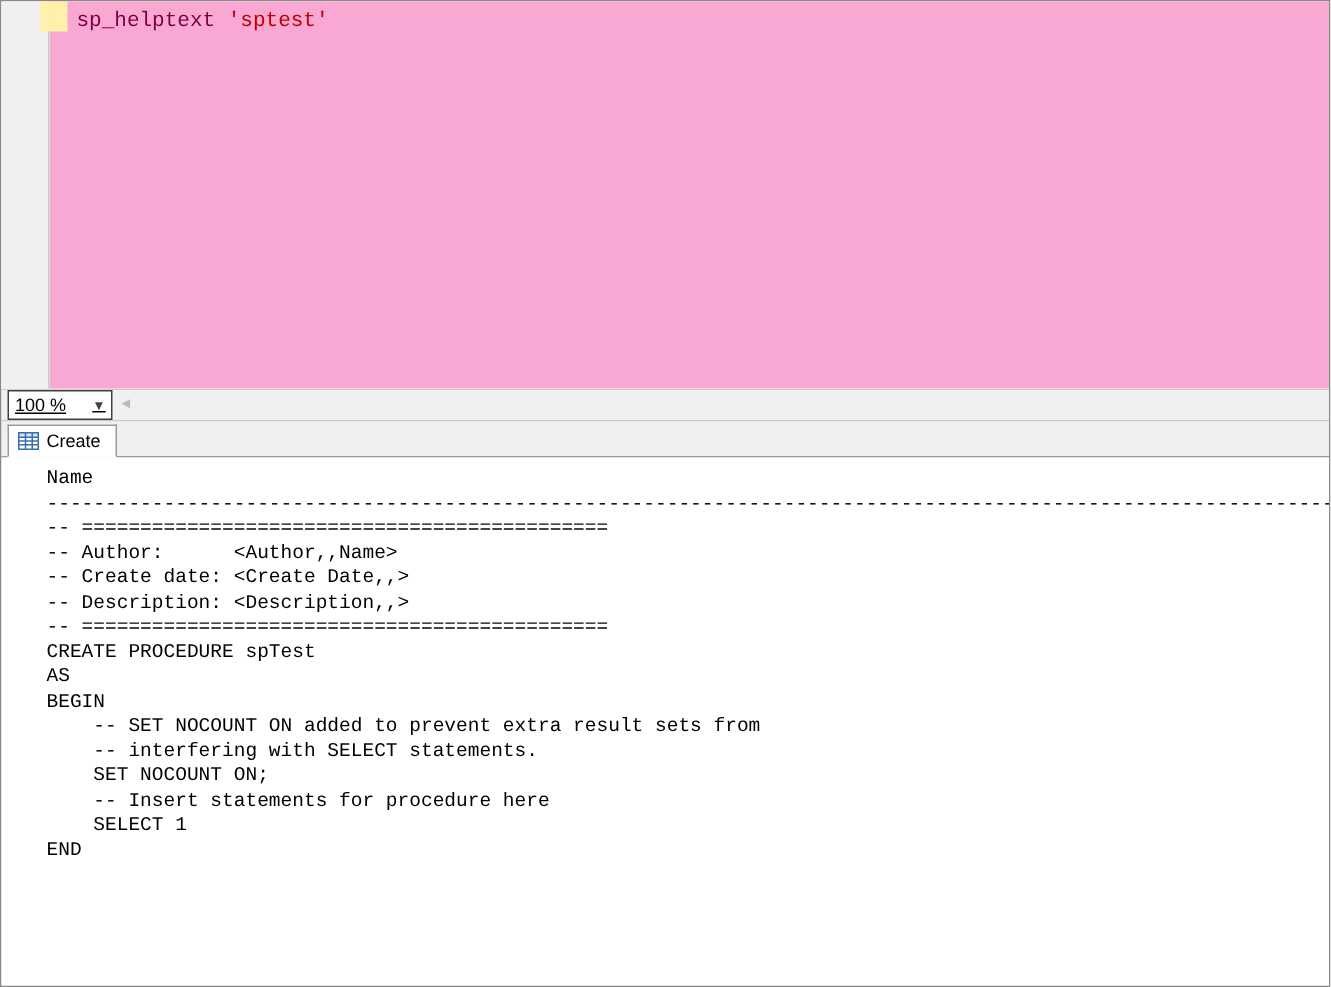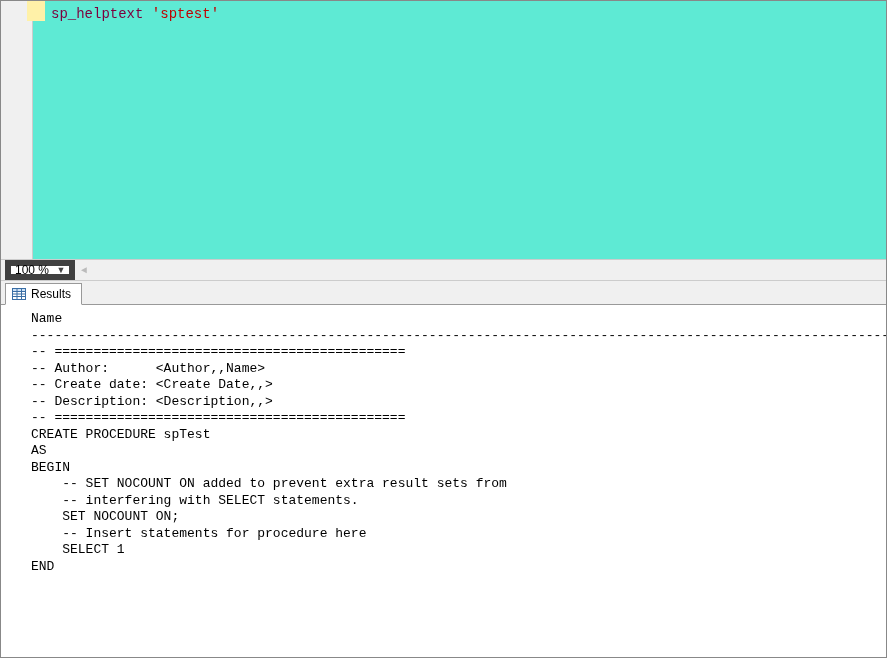--- a/index.html
+++ b/index.html
@@ -2,27 +2,27 @@
 <html><head>
 <meta charset="utf-8">
 <style>
   * { box-sizing: border-box; margin: 0; padding: 0; }
   html, body { width: 887px; height: 658px; font-family: Consolas, 'Courier New', monospace; background: #fff; overflow: hidden; }
   .root { width: 887px; height: 658px; display: flex; flex-direction: column; border: 1px solid #888; }
   .editor-area { flex: 0 0 258px; display: flex; background: #fff; position: relative; }
   .gutter { width: 32px; background: #f0f0f0; border-right: 1px solid #ccc; position: relative; }
   .gutter-mark { position: absolute; top: 0; left: 26px; width: 6px; height: 20px; background: #fff1a8; }
   .gutter-mark2 { position: absolute; top: 0; left: 32px; width: 12px; height: 20px; background: #fff1a8; }
-  .code-pane { flex: 1; padding: 4px 0 4px 18px; font-size: 14px; line-height: 18px; background: #5eead4; }
+  .code-pane { flex: 1; padding: 4px 0 4px 18px; font-size: 14px; line-height: 18px; background: #f9a8d4; }
   .code-line { white-space: pre; }
   .kw-builtin { color: #7d003d; }
   .kw-string { color: #c00000; }
   .kw-plain { color: #000; }
   .zoom-row { height: 22px; background: #f0f0f0; border-top: 1px solid #ccc; border-bottom: 1px solid #ccc; display: flex; align-items: center; }
-  .zoom-combo { width: 70px; height: 20px; margin-left: 4px; background: #fff; border: 6px solid #404040; display: flex; align-items: center; justify-content: space-between; padding: 0 2px 0 4px; font-family: 'Segoe UI', Tahoma, sans-serif; font-size: 12px; }
+  .zoom-combo { width: 70px; height: 20px; margin-left: 4px; background: #fff; border: 1px solid #404040; display: flex; align-items: center; justify-content: space-between; padding: 0 2px 0 4px; font-family: 'Segoe UI', Tahoma, sans-serif; font-size: 12px; text-decoration: underline; }
   .zoom-arrow { width: 12px; text-align: center; color: #444; font-size: 9px; }
   .scroll-stub { width: 14px; height: 14px; margin-left: 2px; display:flex; align-items:center; justify-content:center; color:#bbb; font-size:10px;}
   .tabs-row { height: 24px; background: #f0f0f0; border-bottom: 1px solid #999; display: flex; align-items: flex-end; }
   .tab { height: 22px; background: #fff; border: 1px solid #999; border-bottom: 1px solid #fff; display: flex; align-items: center; padding: 0 10px 0 6px; margin-left: 4px; margin-bottom: -1px; font-family: 'Segoe UI', Tahoma, sans-serif; font-size: 12px; gap: 5px; }
   .tab-icon { width: 14px; height: 12px; position: relative; }
   .tab-icon svg { display:block; }
   .results-pane { flex: 1; background: #fff; padding: 6px 0 0 30px; font-size: 13px; line-height: 16.5px; overflow: hidden; }
   .results-header-label { }
   .results-sep { letter-spacing: 0; white-space: pre; font-family: Consolas,'Courier New',monospace; color:#000; }
   .results-body { white-space: pre; font-family: Consolas,'Courier New',monospace; color:#000; }
@@ -56,21 +56,21 @@
       <span class="tab-icon">
         <svg width="14" height="12" viewBox="0 0 14 12">
           <rect x="0.5" y="0.5" width="13" height="11" fill="#fff" stroke="#3a6ea5"></rect>
           <rect x="0.5" y="0.5" width="13" height="3" fill="#cfe3f7" stroke="#3a6ea5"></rect>
           <line x1="0.5" y1="6" x2="13.5" y2="6" stroke="#3a6ea5"></line>
           <line x1="0.5" y1="8.5" x2="13.5" y2="8.5" stroke="#3a6ea5"></line>
           <line x1="5" y1="0.5" x2="5" y2="11.5" stroke="#3a6ea5"></line>
           <line x1="9.5" y1="0.5" x2="9.5" y2="11.5" stroke="#3a6ea5"></line>
         </svg>
       </span>
-      <span>Results</span>
+      <span>Create</span>
     </div>
   </div>
 
   <div class="results-pane">
     <div class="results-header-label">Name</div>
     <div class="results-sep">---------------------------------------------------------------------------------------------------------------------------------------</div>
     <div class="results-body" id="results-body"><span class="lbr">-- =============================================</span><span class="lbr">-- Author:      &lt;Author,,Name&gt;</span><span class="lbr">-- Create date: &lt;Create Date,,&gt;</span><span class="lbr">-- Description: &lt;Description,,&gt;</span><span class="lbr">-- =============================================</span><span class="lbr">CREATE PROCEDURE spTest</span><span class="lbr">AS</span><span class="lbr">BEGIN</span><span class="lbr">    -- SET NOCOUNT ON added to prevent extra result sets from</span><span class="lbr">    -- interfering with SELECT statements.</span><span class="lbr">    SET NOCOUNT ON;</span><span class="lbr"></span><span class="lbr">    -- Insert statements for procedure here</span><span class="lbr">    SELECT 1</span><span class="lbr">END</span></div>
   </div>
 
 </div>

